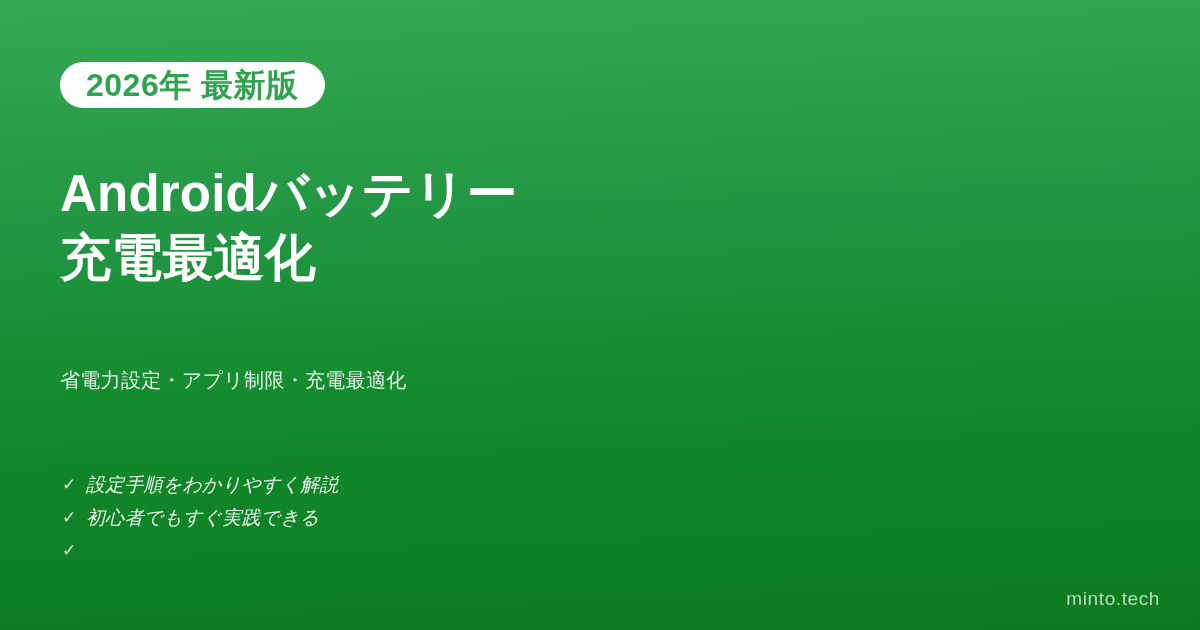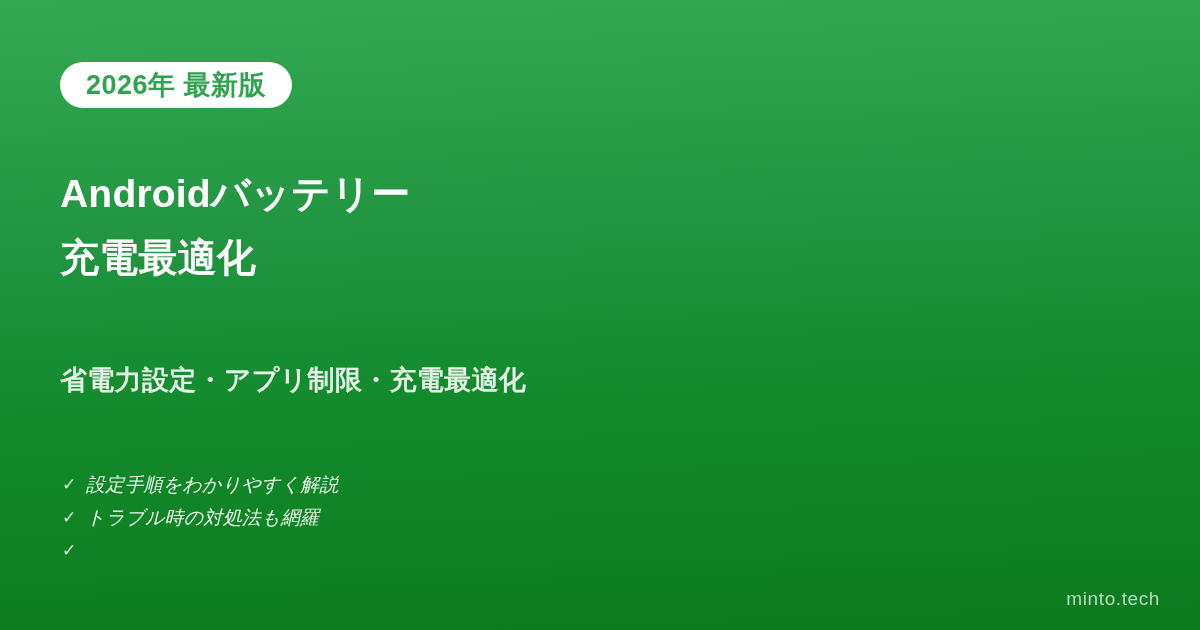--- a/index.html
+++ b/index.html
@@ -37,51 +37,51 @@
     top: 62px;
     height: 46px;
     display: inline-flex;
     align-items: center;
     padding: 0 26px;
     border-radius: 23px;
     background: #ffffff;
     white-space: nowrap;
   }
   .badge-text {
-    font-size: 27px;
+    font-size: 32px;
     font-weight: bold;
     color: #2ea44f;
     letter-spacing: 0.5px;
     line-height: 1;
   }
 
   
   .headline {
     position: absolute;
     left: 0;
     top: 141px;
     width: 1040px;
   }
   .headline-line {
     display: block;
-    font-size: 39px;
+    font-size: 51px;
     font-weight: bold;
     color: #ffffff;
     line-height: 64px;
     letter-spacing: 0.2px;
     white-space: nowrap;
   }
 
   
   .subtitle {
     position: absolute;
     left: 0;
     top: 362px;
-    font-size: 27px;
-    font-weight: bold;
+    font-size: 20px;
+    font-weight: normal;
     color: #e4f3e6;
     line-height: 36px;
     letter-spacing: 0.3px;
     white-space: nowrap;
   }
 
   
   .bullets {
     position: absolute;
     left: 2px;
@@ -143,21 +143,21 @@
 
     <div class="subtitle">省電力設定・アプリ制限・充電最適化</div>
 
     <ul class="bullets">
       <li class="bullet-item">
         <span class="bullet-check">✓</span>
         <span class="bullet-label">設定手順をわかりやすく解説</span>
       </li>
       <li class="bullet-item">
         <span class="bullet-check">✓</span>
-        <span class="bullet-label">トラブル時の対処法も網羅</span>
+        <span class="bullet-label">初心者でもすぐ実践できる</span>
       </li>
       <li class="bullet-item">
         <span class="bullet-check">✓</span>
       </li>
     </ul>
 
   </div>
 
   <div class="footer">minto.tech</div>
 </div>

